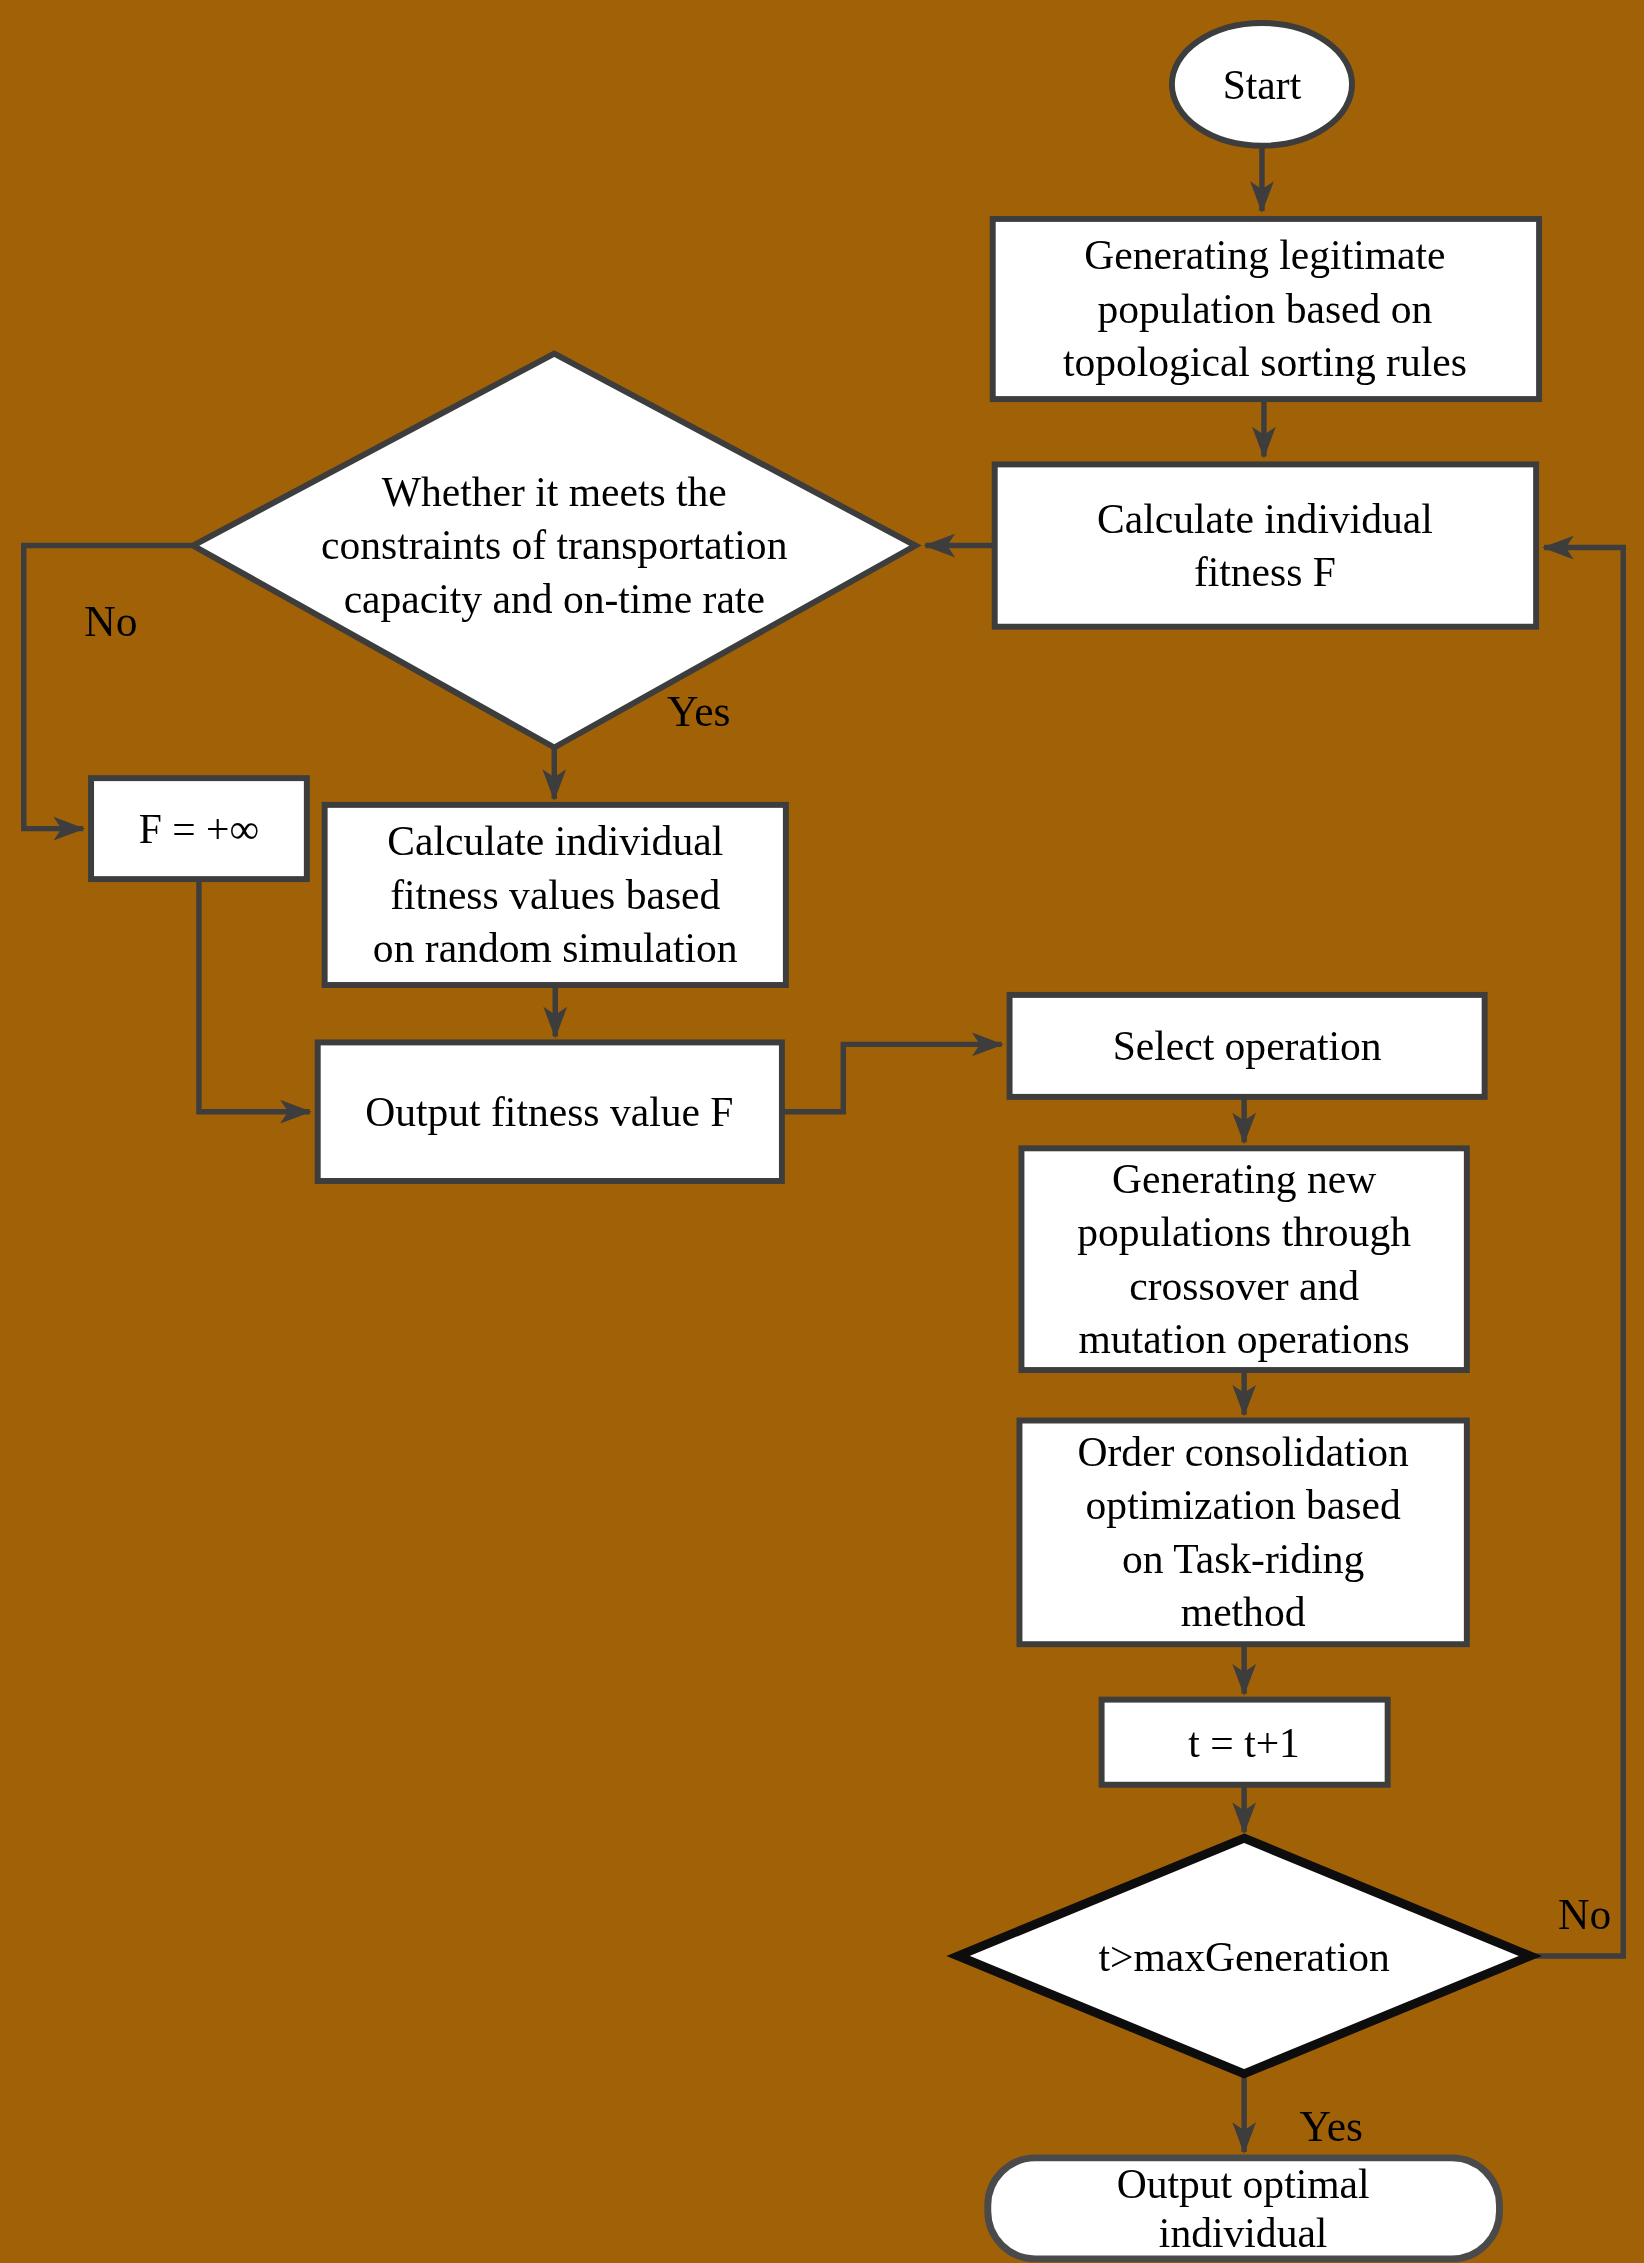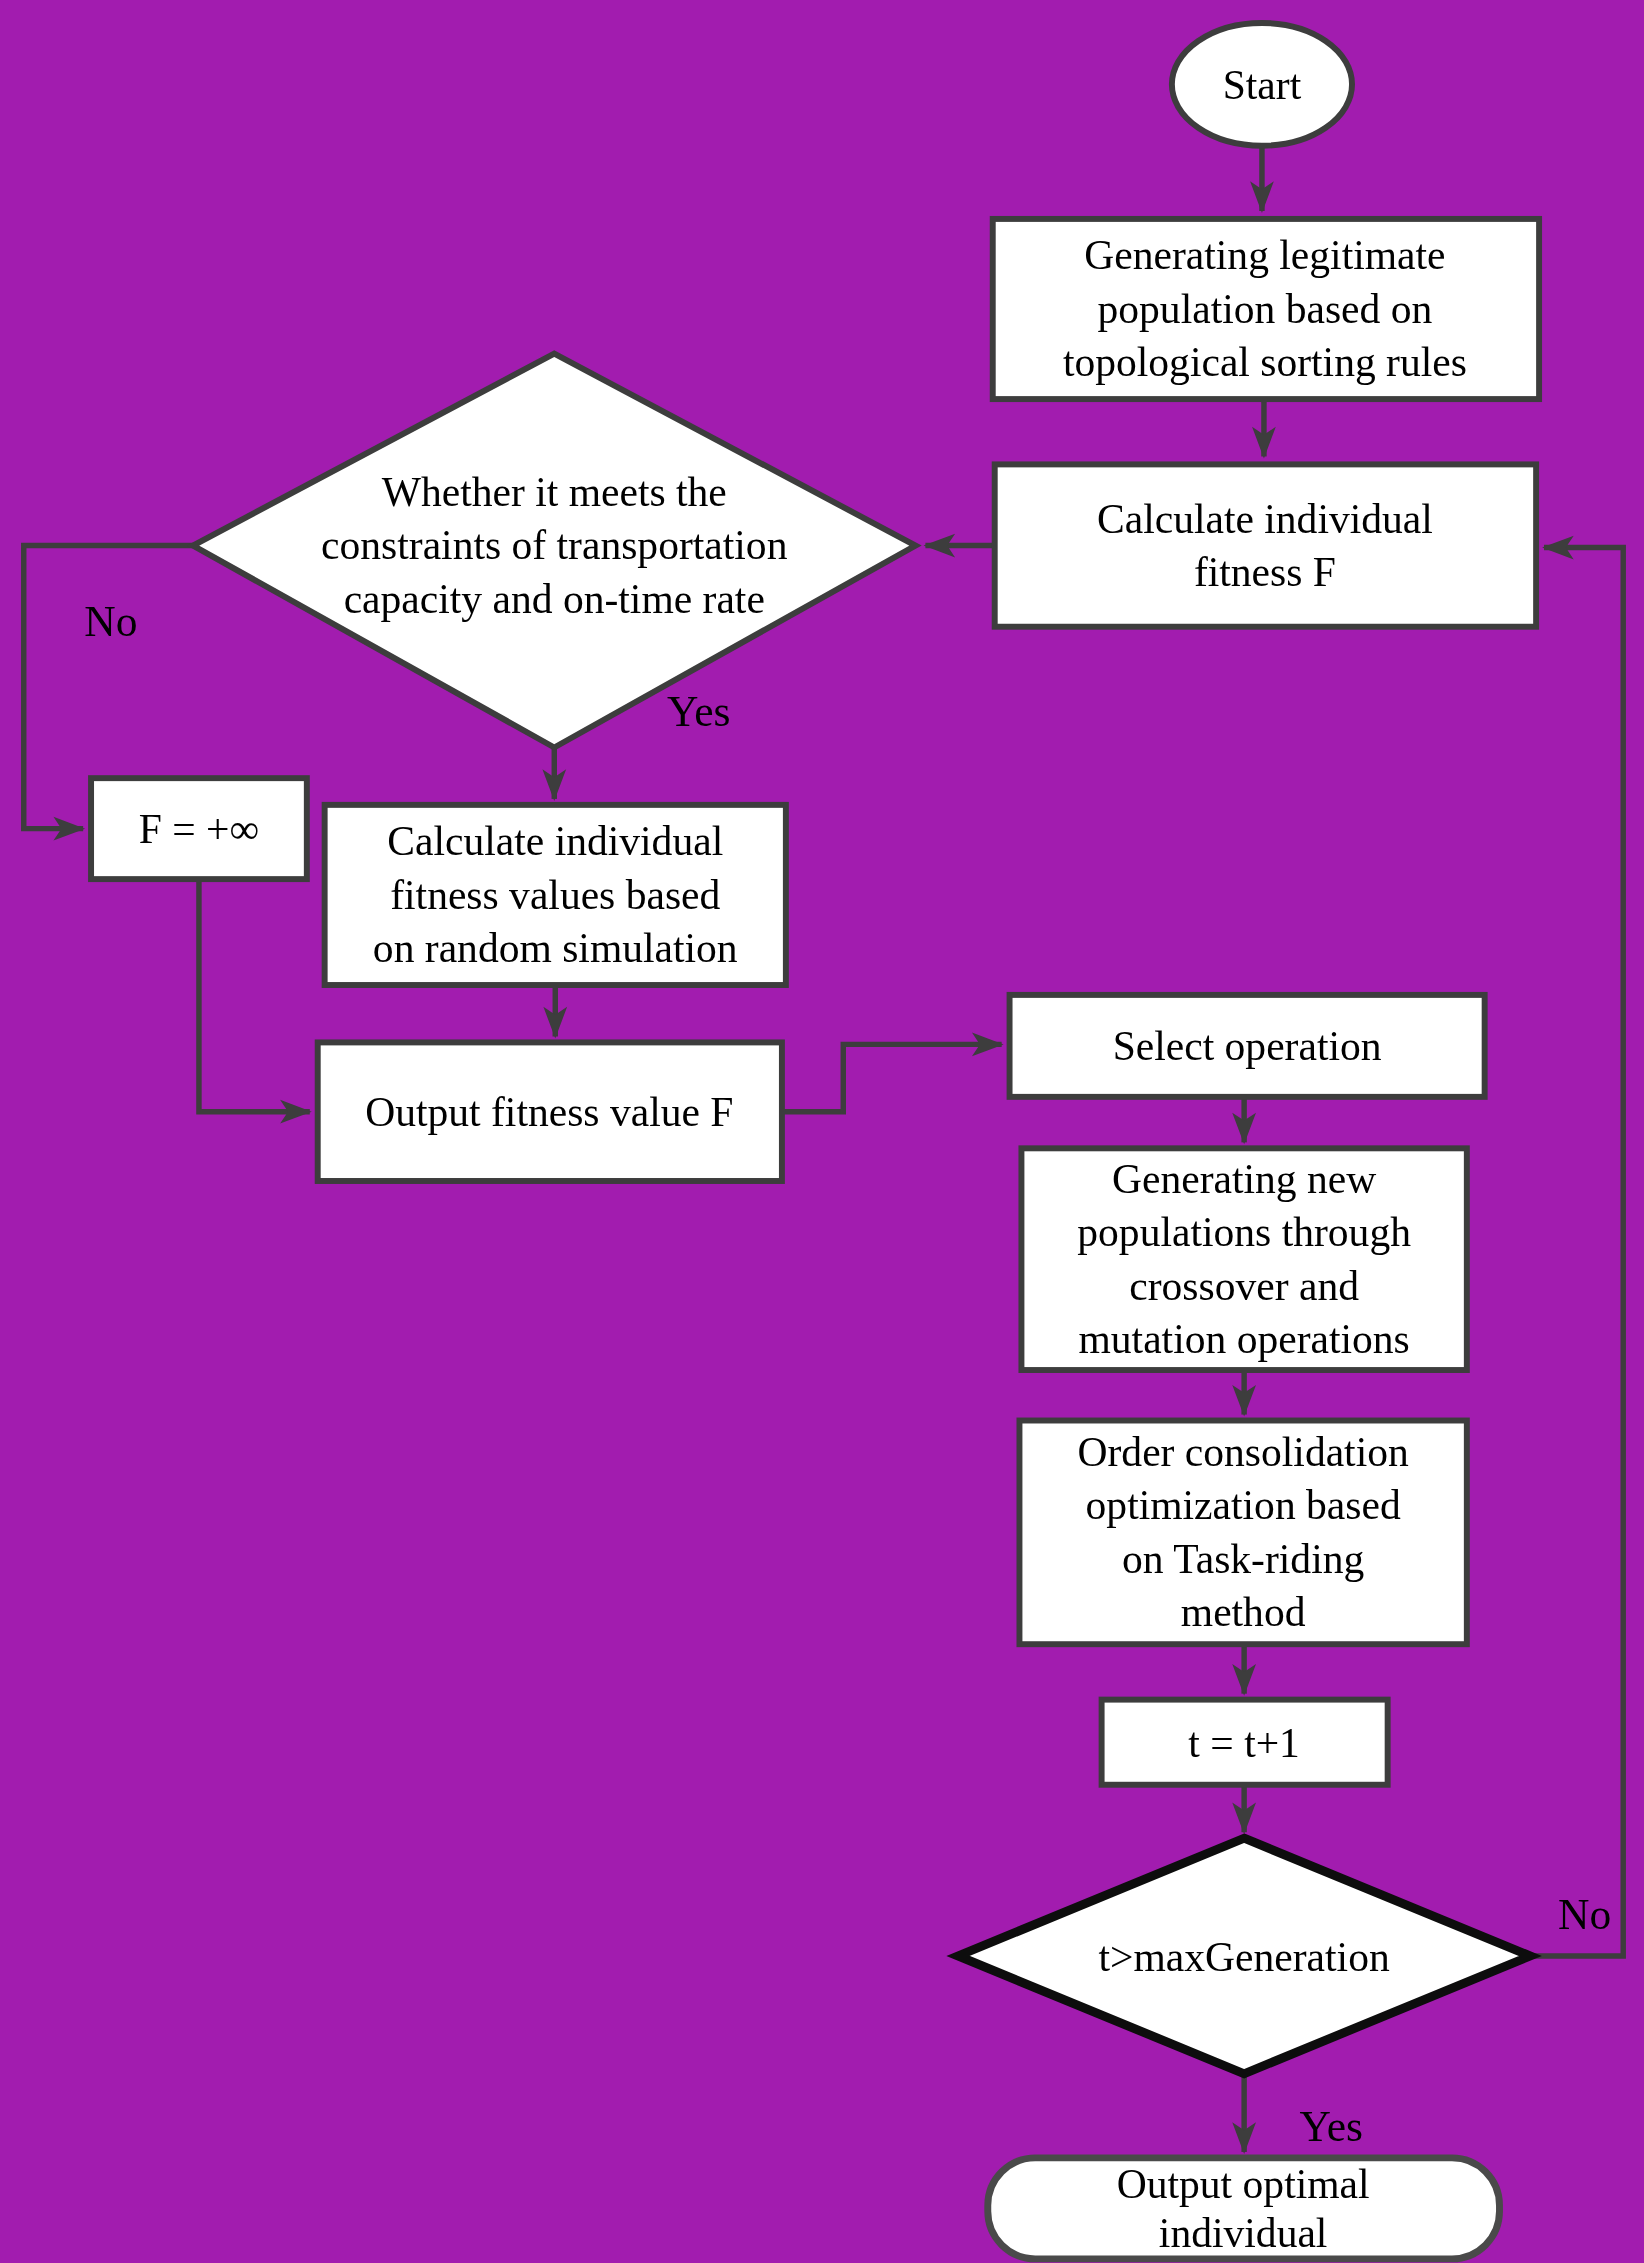--- a/index.html
+++ b/index.html
@@ -1,20 +1,20 @@
 <!DOCTYPE html>
 <html><head>
 <meta charset="utf-8">
 <style>
   html, body { margin: 0; padding: 0; background: #ffffff; }
   .page {
     position: relative;
     width: 1644px;
     height: 2263px;
-    background: #a21caf;
+    background: #a16207;
     font-family: "Liberation Serif", serif;
   }
   svg { display: block; }
   .shape {
     fill: #ffffff;
     stroke: #3d3d3d;
     stroke-width: 6;
   }
   .shape-thick {
     fill: #ffffff;

